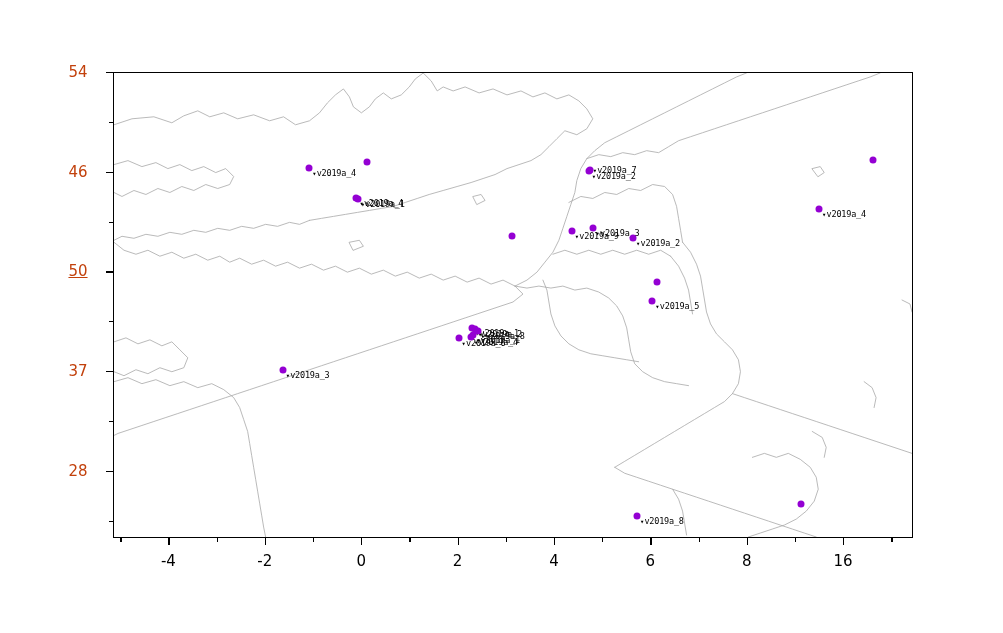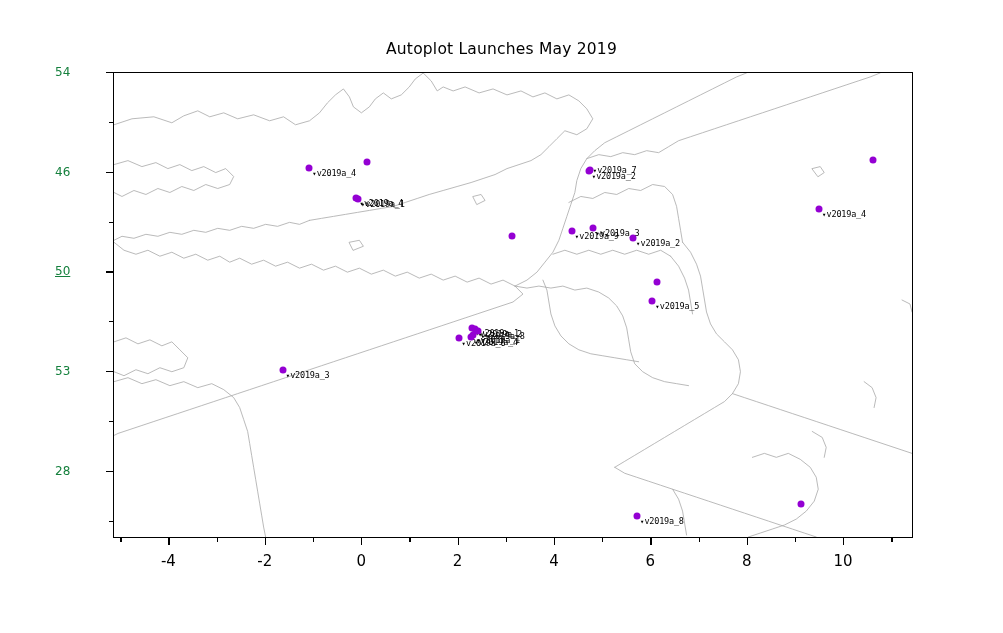--- a/index.html
+++ b/index.html
@@ -72,23 +72,23 @@
     letter-spacing: -0.2px;
   }
   .point-label::before {
     content: "\25BE";
     font-size: 7px;
     margin-right: 0.5px;
   }
   .ytick-label {
     position: absolute;
     right: 0;
-    text-align: left;
-    font-size: 12px;
-    color: #15803d;
+    text-align: center;
+    font-size: 15px;
+    color: #c2410c;
     transform: translateY(-50%);
     width: 46px;
   }
   .xtick-label {
     position: absolute;
     top: 0;
     text-align: center;
     font-size: 15px;
     color: #000000;
     transform: translateX(-50%);
@@ -109,21 +109,20 @@
   #y-axis-ticks { left: 113px; top: 72px; width: 0; height: 466px; }
   #x-axis-ticks { left: 113px; top: 538px; width: 800px; height: 0; }
   #y-tick-labels { position: absolute; left: 55px; top: 72px; width: 46px; height: 466px; }
   #x-tick-labels { position: absolute; left: 113px; top: 552px; width: 800px; height: 24px; }
 </style>
 </head>
 <body>
 
 <div id="figure">
 
-  <div id="chart-title">Autoplot Launches May 2019</div>
 
   <div id="plot-area">
 
     <svg id="map-svg" viewBox="0 0 800 466" preserveAspectRatio="none">
       <g fill="none" stroke="#a8a8a8" stroke-width="0.8" stroke-linejoin="round" stroke-linecap="round">
 
         <path d="M0 52 L18 46 L40 44 L58 50 L70 43 L84 38 L96 44 L110 40 L124 46
                  L140 42 L156 48 L170 44 L182 52 L196 48 L206 40 L214 30 L222 22
                  L230 16 L236 24 L240 34 L248 40 L256 34 L262 26 L270 20 L278 26
                  L288 22 L296 14 L302 6 L310 0"></path>
@@ -274,29 +273,29 @@
       <div class="tick-minor-x" style="left: 200px;"></div>
       <div class="tick-minor-x" style="left: 296.386px;"></div>
       <div class="tick-minor-x" style="left: 392.771px;"></div>
       <div class="tick-minor-x" style="left: 489.157px;"></div>
       <div class="tick-minor-x" style="left: 585.542px;"></div>
       <div class="tick-minor-x" style="left: 681.928px;"></div>
       <div class="tick-minor-x" style="left: 778.313px;"></div>
     </div>
   <div id="y-tick-labels">
       <div class="ytick-label" style="top: 398.717px;">28</div>
-      <div class="ytick-label" style="top: 299.037px;">53</div>
+      <div class="ytick-label" style="top: 299.037px;">37</div>
       <div class="ytick-label" style="top: 199.358px; text-decoration: underline;">50</div>
       <div class="ytick-label" style="top: 99.6791px;">46</div>
       <div class="ytick-label" style="top: 0px;">54</div>
     </div>
   <div id="x-tick-labels">
       <div class="xtick-label" style="left: 55.4217px;">-4</div>
       <div class="xtick-label" style="left: 151.807px;">-2</div>
       <div class="xtick-label" style="left: 248.193px;">0</div>
       <div class="xtick-label" style="left: 344.578px;">2</div>
       <div class="xtick-label" style="left: 440.964px;">4</div>
       <div class="xtick-label" style="left: 537.349px;">6</div>
       <div class="xtick-label" style="left: 633.735px;">8</div>
-      <div class="xtick-label" style="left: 730.12px;">10</div>
+      <div class="xtick-label" style="left: 730.12px;">16</div>
     </div>
 
 </div>
 
 </body></html>

